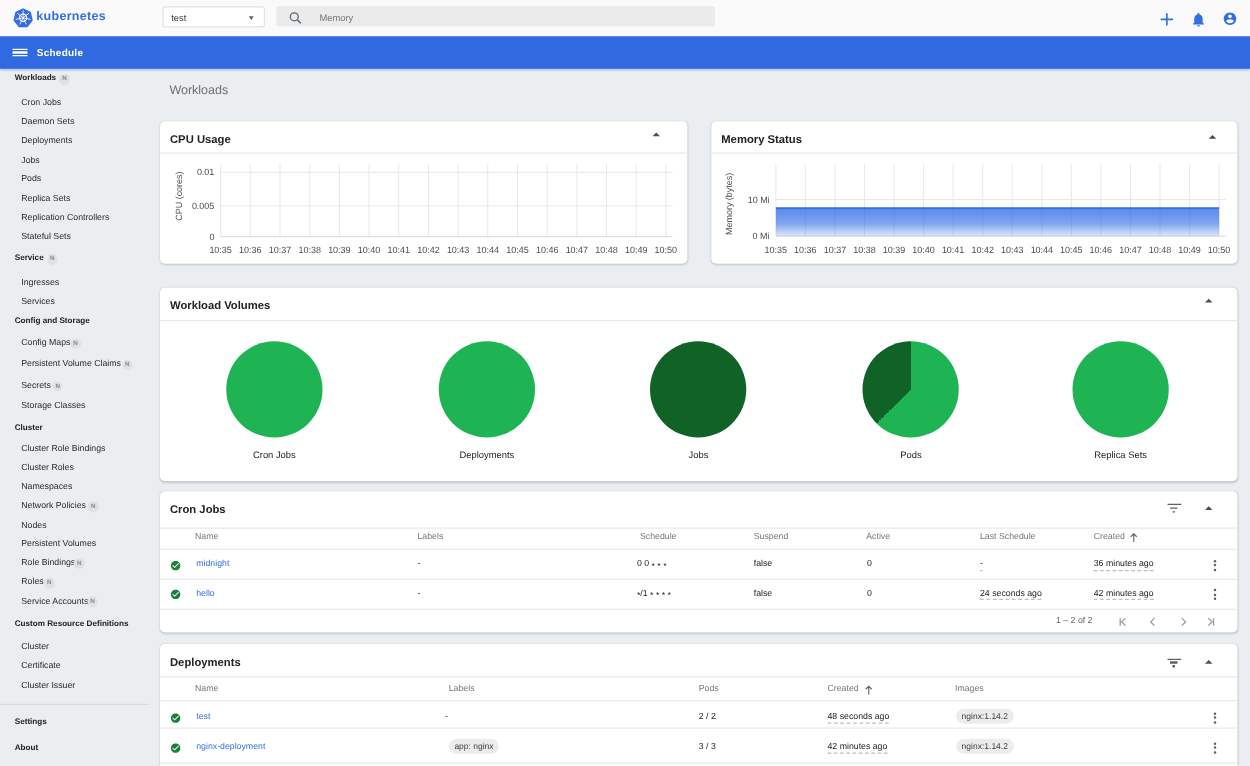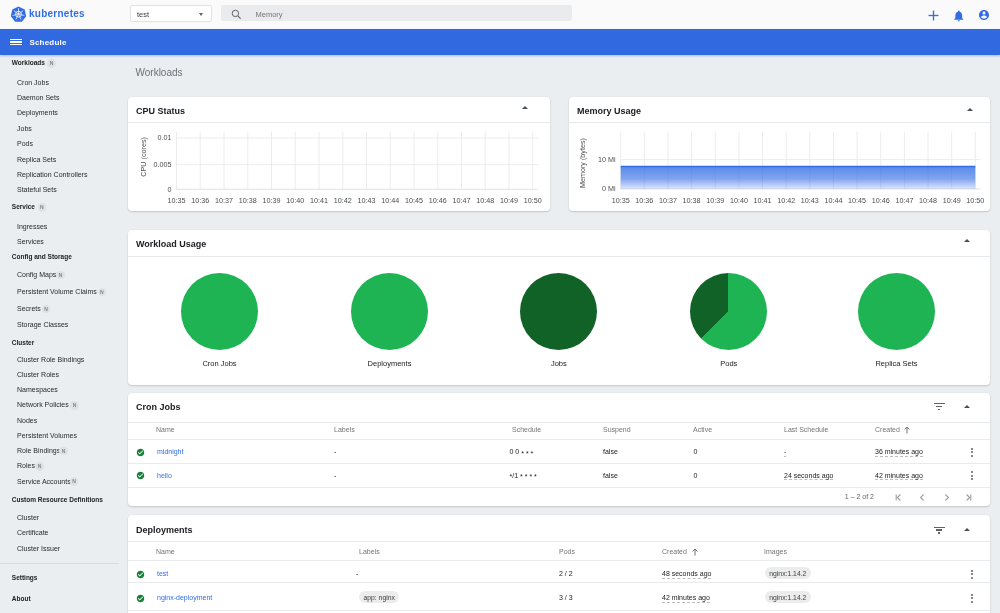--- a/index.html
+++ b/index.html
@@ -126,21 +126,21 @@
   <div class="nav" style="left:17px;top:514.0px">Cluster</div>
   <div class="nav" style="left:17px;top:529.0px">Certificate</div>
   <div class="nav" style="left:17px;top:544.5px">Cluster Issuer</div>
   <div class="navb" style="left:11.8px;top:574.2px">Settings</div>
   <div class="navb" style="left:11.8px;top:595.2px">About</div>
   <div class="abs" style="left:0;top:563.2px;width:119px;height:1px;background:#d9dcde"></div>
 
   <div class="abs" style="left:135.5px;top:66.5px;font-size:10px;color:#6b7075">Workloads</div>
 
   <div class="card" style="left:128.3px;top:96.5px;width:422px;height:114.5px"></div>
-  <div class="ctitle" style="left:136px;top:105.5px">CPU Status</div>
+  <div class="ctitle" style="left:136px;top:105.5px">CPU Usage</div>
   <div class="caret" style="left:522px;top:106px"></div>
   <div class="dash" style="left:128.3px;top:121.5px;width:422px"></div>
   <svg class="abs" style="left:128.3px;top:96.5px" width="422" height="115" viewBox="0 0 422 115">
     <line x1="48.5" y1="34.5" x2="48.5" y2="92.3" stroke="#e7e7e7" stroke-width="0.8"></line>
     <line x1="72.2" y1="34.5" x2="72.2" y2="92.3" stroke="#e7e7e7" stroke-width="0.8"></line>
     <line x1="96.0" y1="34.5" x2="96.0" y2="92.3" stroke="#e7e7e7" stroke-width="0.8"></line>
     <line x1="119.8" y1="34.5" x2="119.8" y2="92.3" stroke="#e7e7e7" stroke-width="0.8"></line>
     <line x1="143.5" y1="34.5" x2="143.5" y2="92.3" stroke="#e7e7e7" stroke-width="0.8"></line>
     <line x1="167.2" y1="34.5" x2="167.2" y2="92.3" stroke="#e7e7e7" stroke-width="0.8"></line>
     <line x1="191.0" y1="34.5" x2="191.0" y2="92.3" stroke="#e7e7e7" stroke-width="0.8"></line>
@@ -172,21 +172,21 @@
     <text x="286.0" y="105.7" font-size="7.2" fill="#4a4d50" text-anchor="middle">10:45</text>
     <text x="309.8" y="105.7" font-size="7.2" fill="#4a4d50" text-anchor="middle">10:46</text>
     <text x="333.5" y="105.7" font-size="7.2" fill="#4a4d50" text-anchor="middle">10:47</text>
     <text x="357.2" y="105.7" font-size="7.2" fill="#4a4d50" text-anchor="middle">10:48</text>
     <text x="381.0" y="105.7" font-size="7.2" fill="#4a4d50" text-anchor="middle">10:49</text>
     <text x="404.7" y="105.7" font-size="7.2" fill="#4a4d50" text-anchor="middle">10:50</text>
     <text x="17.7" y="59.9" font-size="7.2" fill="#4a4d50" text-anchor="middle" transform="rotate(-90 17.7 59.9)">CPU (cores)</text>
   </svg>
 
   <div class="card" style="left:569px;top:96.5px;width:421px;height:114.5px"></div>
-  <div class="ctitle" style="left:577px;top:105.5px">Memory Usage</div>
+  <div class="ctitle" style="left:577px;top:105.5px">Memory Status</div>
   <div class="caret" style="left:966.5px;top:107.5px"></div>
   <div class="dash" style="left:569px;top:121.5px;width:421px"></div>
   <svg class="abs" style="left:569px;top:96.5px" width="421" height="115" viewBox="0 0 421 115">
     <line x1="51.7" y1="34.5" x2="51.7" y2="92.0" stroke="#e7e7e7" stroke-width="0.8"></line>
     <line x1="75.3" y1="34.5" x2="75.3" y2="92.0" stroke="#e7e7e7" stroke-width="0.8"></line>
     <line x1="99.0" y1="34.5" x2="99.0" y2="92.0" stroke="#e7e7e7" stroke-width="0.8"></line>
     <line x1="122.6" y1="34.5" x2="122.6" y2="92.0" stroke="#e7e7e7" stroke-width="0.8"></line>
     <line x1="146.3" y1="34.5" x2="146.3" y2="92.0" stroke="#e7e7e7" stroke-width="0.8"></line>
     <line x1="169.9" y1="34.5" x2="169.9" y2="92.0" stroke="#e7e7e7" stroke-width="0.8"></line>
     <line x1="193.5" y1="34.5" x2="193.5" y2="92.0" stroke="#e7e7e7" stroke-width="0.8"></line>
@@ -225,21 +225,21 @@
     <text x="288.1" y="105.7" font-size="7.2" fill="#4a4d50" text-anchor="middle">10:45</text>
     <text x="311.7" y="105.7" font-size="7.2" fill="#4a4d50" text-anchor="middle">10:46</text>
     <text x="335.4" y="105.7" font-size="7.2" fill="#4a4d50" text-anchor="middle">10:47</text>
     <text x="359.0" y="105.7" font-size="7.2" fill="#4a4d50" text-anchor="middle">10:48</text>
     <text x="382.7" y="105.7" font-size="7.2" fill="#4a4d50" text-anchor="middle">10:49</text>
     <text x="406.3" y="105.7" font-size="7.2" fill="#4a4d50" text-anchor="middle">10:50</text>
     <text x="16.3" y="66.1" font-size="7.2" fill="#4a4d50" text-anchor="middle" transform="rotate(-90 16.3 66.1)">Memory (bytes)</text>
   </svg>
 
   <div class="card" style="left:128.3px;top:229.5px;width:861.7px;height:155px"></div>
-  <div class="ctitle" style="left:136px;top:238.8px">Workload Usage</div>
+  <div class="ctitle" style="left:136px;top:238.8px">Workload Volumes</div>
   <div class="caret" style="left:964px;top:239px"></div>
   <div class="dash" style="left:128.3px;top:255.5px;width:861.7px"></div>
   <div class="pie" style="left:181px;top:272.5px;background:#1eb453"></div>
   <div class="pie" style="left:351px;top:272.5px;background:#1eb453"></div>
   <div class="pie" style="left:520.3px;top:272.5px;background:#116227"></div>
   <div class="pie" style="left:690.3px;top:272.5px;background:conic-gradient(#1eb453 0deg 225deg, #116227 225deg 360deg)"></div>
   <div class="pie" style="left:858px;top:272.5px;background:#1eb453"></div>
   <div class="plabel" style="left:179.5px;top:358.5px;width:80px">Cron Jobs</div>
   <div class="plabel" style="left:349.5px;top:358.5px;width:80px">Deployments</div>
   <div class="plabel" style="left:518.8px;top:358.5px;width:80px">Jobs</div>

